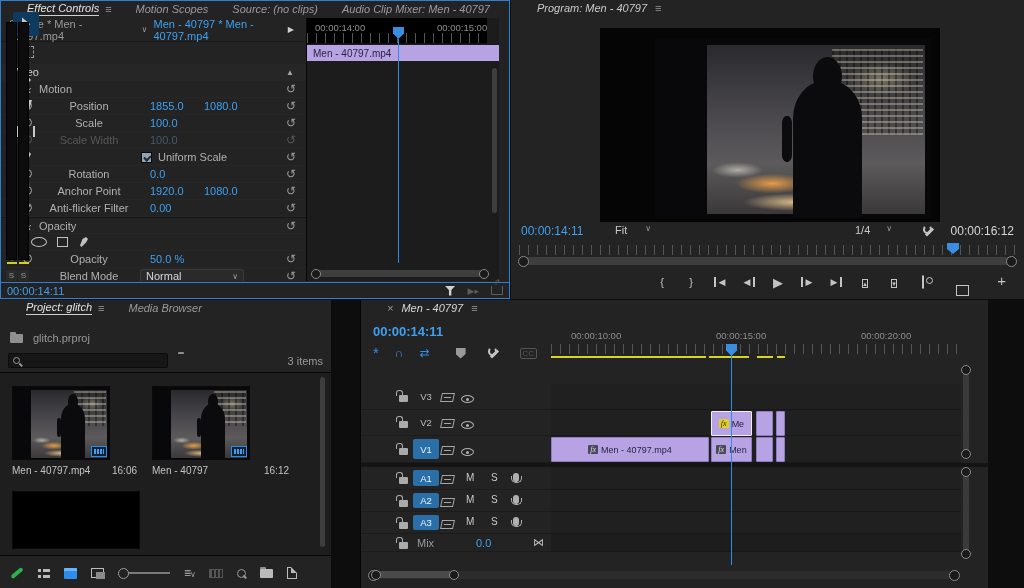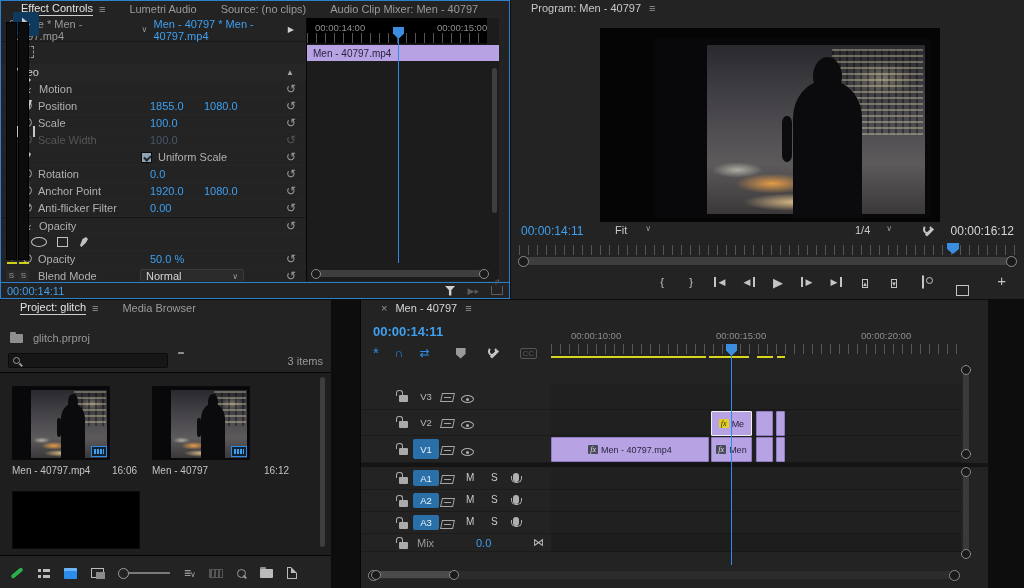--- a/index.html
+++ b/index.html
@@ -4,35 +4,35 @@
 <style>
   * { margin:0; padding:0; box-sizing:border-box; }
   html,body { background:#0d0d0d; font-family:"Liberation Sans", sans-serif; }
   #stage { position:relative; width:1024px; height:588px; background:#0d0d0d; overflow:hidden;
            color:#c9c9c9; font-size:11px; -webkit-font-smoothing:antialiased; }
   .panel { position:absolute; background:#232323; }
   .abs { position:absolute; }
   .dim { color:#999; } .faint { color:#5c5c5c; }
   .blue { color:#3fa0f0; }
   .tabbar { position:absolute; top:0; left:0; right:0; height:16px; display:flex; align-items:center;
-            gap:24px; padding-left:20px; font-size:11px; color:#9a9a9a; background:#232323; }
+            gap:24px; padding-left:26px; font-size:11px; color:#9a9a9a; background:#232323;font-style:italic; }
   .tab-active { color:#e2e2e2; border-bottom:1px solid #cfcfcf; padding-bottom:1px; }
   .ham { color:#9a9a9a; font-size:11px; }
 
   
   #ec { left:0; top:0; width:510px; height:299px; border:1px solid #2d7fd0; }
   .ec-left { position:absolute; left:0; top:17px; width:305px; bottom:17px; overflow:hidden; }
   .src-row { height:24px; display:flex; align-items:center; gap:6px; padding-left:8px; background:#232323; border-bottom:1px solid #1a1a1a;}
   .ec-rows { position:absolute; top:46px; left:0; right:0; }
   .ec-row { height:17px; display:flex; align-items:center; position:relative; padding-left:10px; color:#b0b0b0; border-bottom:1px solid #262626;}
   .ec-row .exp { width:12px; color:#8a8a8a; font-size:9px; }
   .ec-row .sw { width:15px; }
   .i-stopwatch { display:inline-block; width:9px; height:9px; border:1px solid #a5a5a5; border-radius:50%; position:relative; }
   .i-stopwatch::before { content:""; position:absolute; top:-3px; left:2px; width:3px; height:2px; background:#a5a5a5; }
-  .ec-row .lbl { width:102px; }
+  .ec-row .lbl { width:102px;text-align:center; }
   .ec-row .val { width:44px; color:#3fa0f0;margin-left:10px; }
   .ec-row.disabled, .ec-row.disabled .val { color:#565656; }
   .reset { position:absolute; right:10px; color:#9a9a9a; font-size:12px; line-height:10px; }
   .ec-hdr { background:#262626; color:#cfcfcf; }
   .fx { font-family:"Liberation Serif", serif; font-style:italic; color:#c5c5c5; width:16px; }
   .collapse-up { position:absolute; right:12px; font-size:8px; color:#a5a5a5; }
   .cbx { width:11px; height:11px; background:#8ea4b4; border:1px solid #0b0b0b; position:relative; display:inline-block; margin-right:6px; }
   .cbx::after { content:""; position:absolute; left:2px; top:2px; width:5px; height:3px; border-left:2px solid #1d2730; border-bottom:2px solid #1d2730; transform:rotate(-45deg); }
   .i-ellipse { width:16px; height:10px; border:1px solid #c0c0c0; border-radius:50%; display:inline-block; }
   .i-rect { width:11px; height:10px; border:1px solid #c0c0c0; display:inline-block; }
@@ -177,21 +177,21 @@
 <body>
 
 <div id="stage">
 
   <div id="ec" class="panel">
     <div class="tabbar">
       <span style="display:flex;gap:6px;align-items:center">
         <span class="tab-active">Effect Controls</span>
         <span class="ham">≡</span>
       </span>
-      <span>Lumetri Audio</span>
+      <span>Motion Scopes</span>
       <span>Source: (no clips)</span>
       <span>Audio Clip Mixer: Men - 40797</span>
     </div>
 
     <div class="ec-left">
       <div class="src-row">
         <span class="dim">Source * Men - 40797.mp4</span>
         <span class="chev">∨</span>
         <span class="blue">Men - 40797 * Men - 40797.mp4</span>
         <span style="position:absolute;right:12px;color:#cfcfcf;font-size:8px">▶</span>

